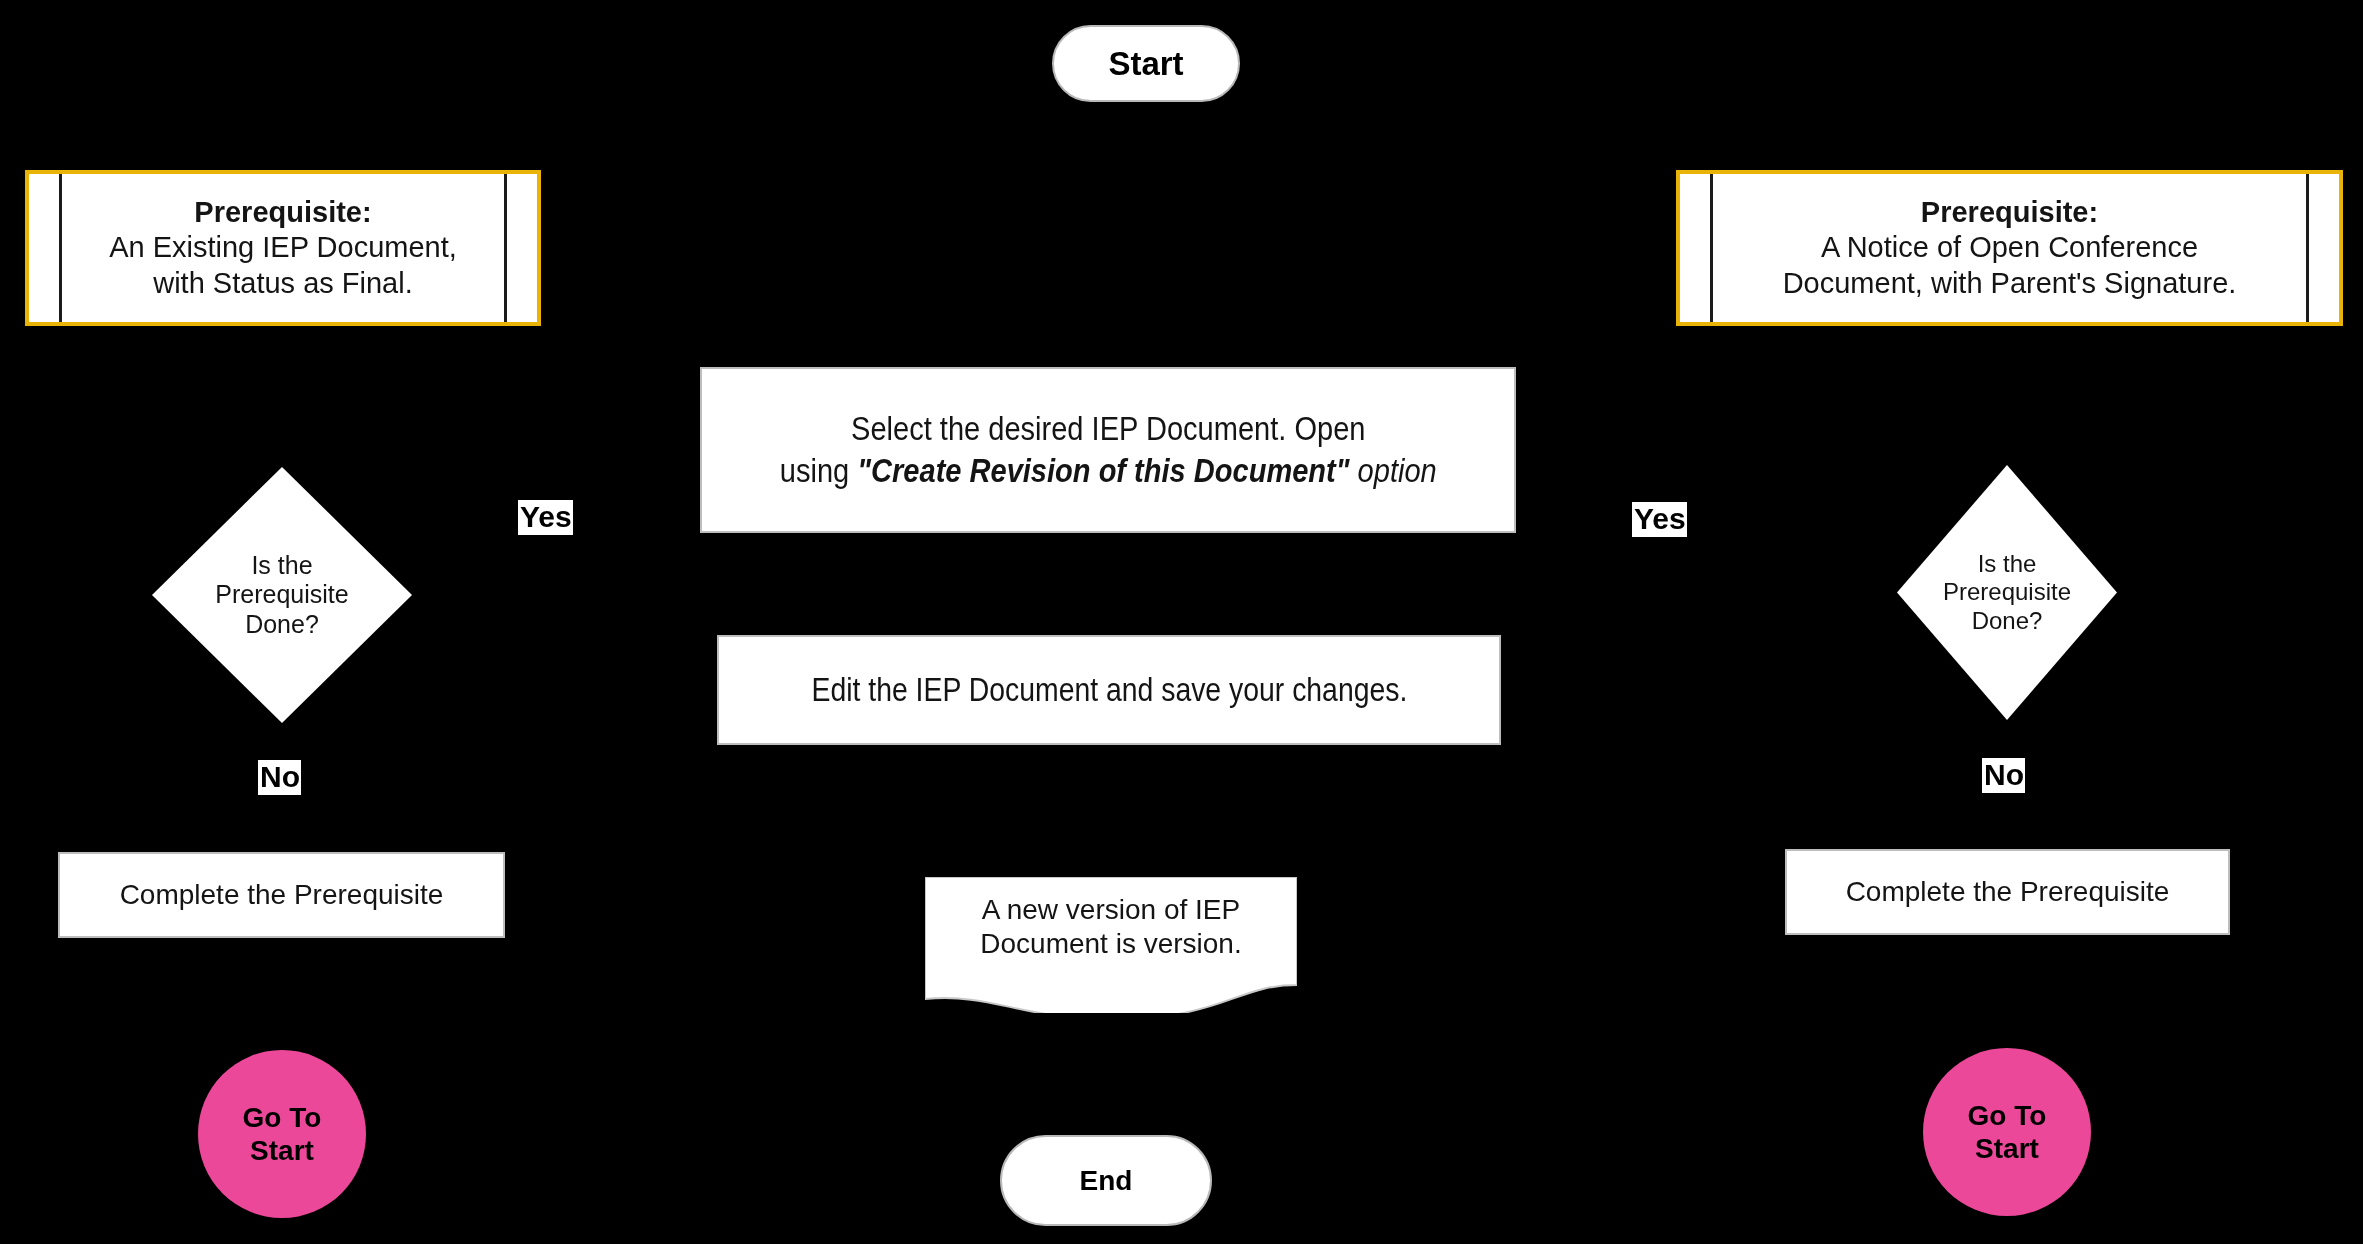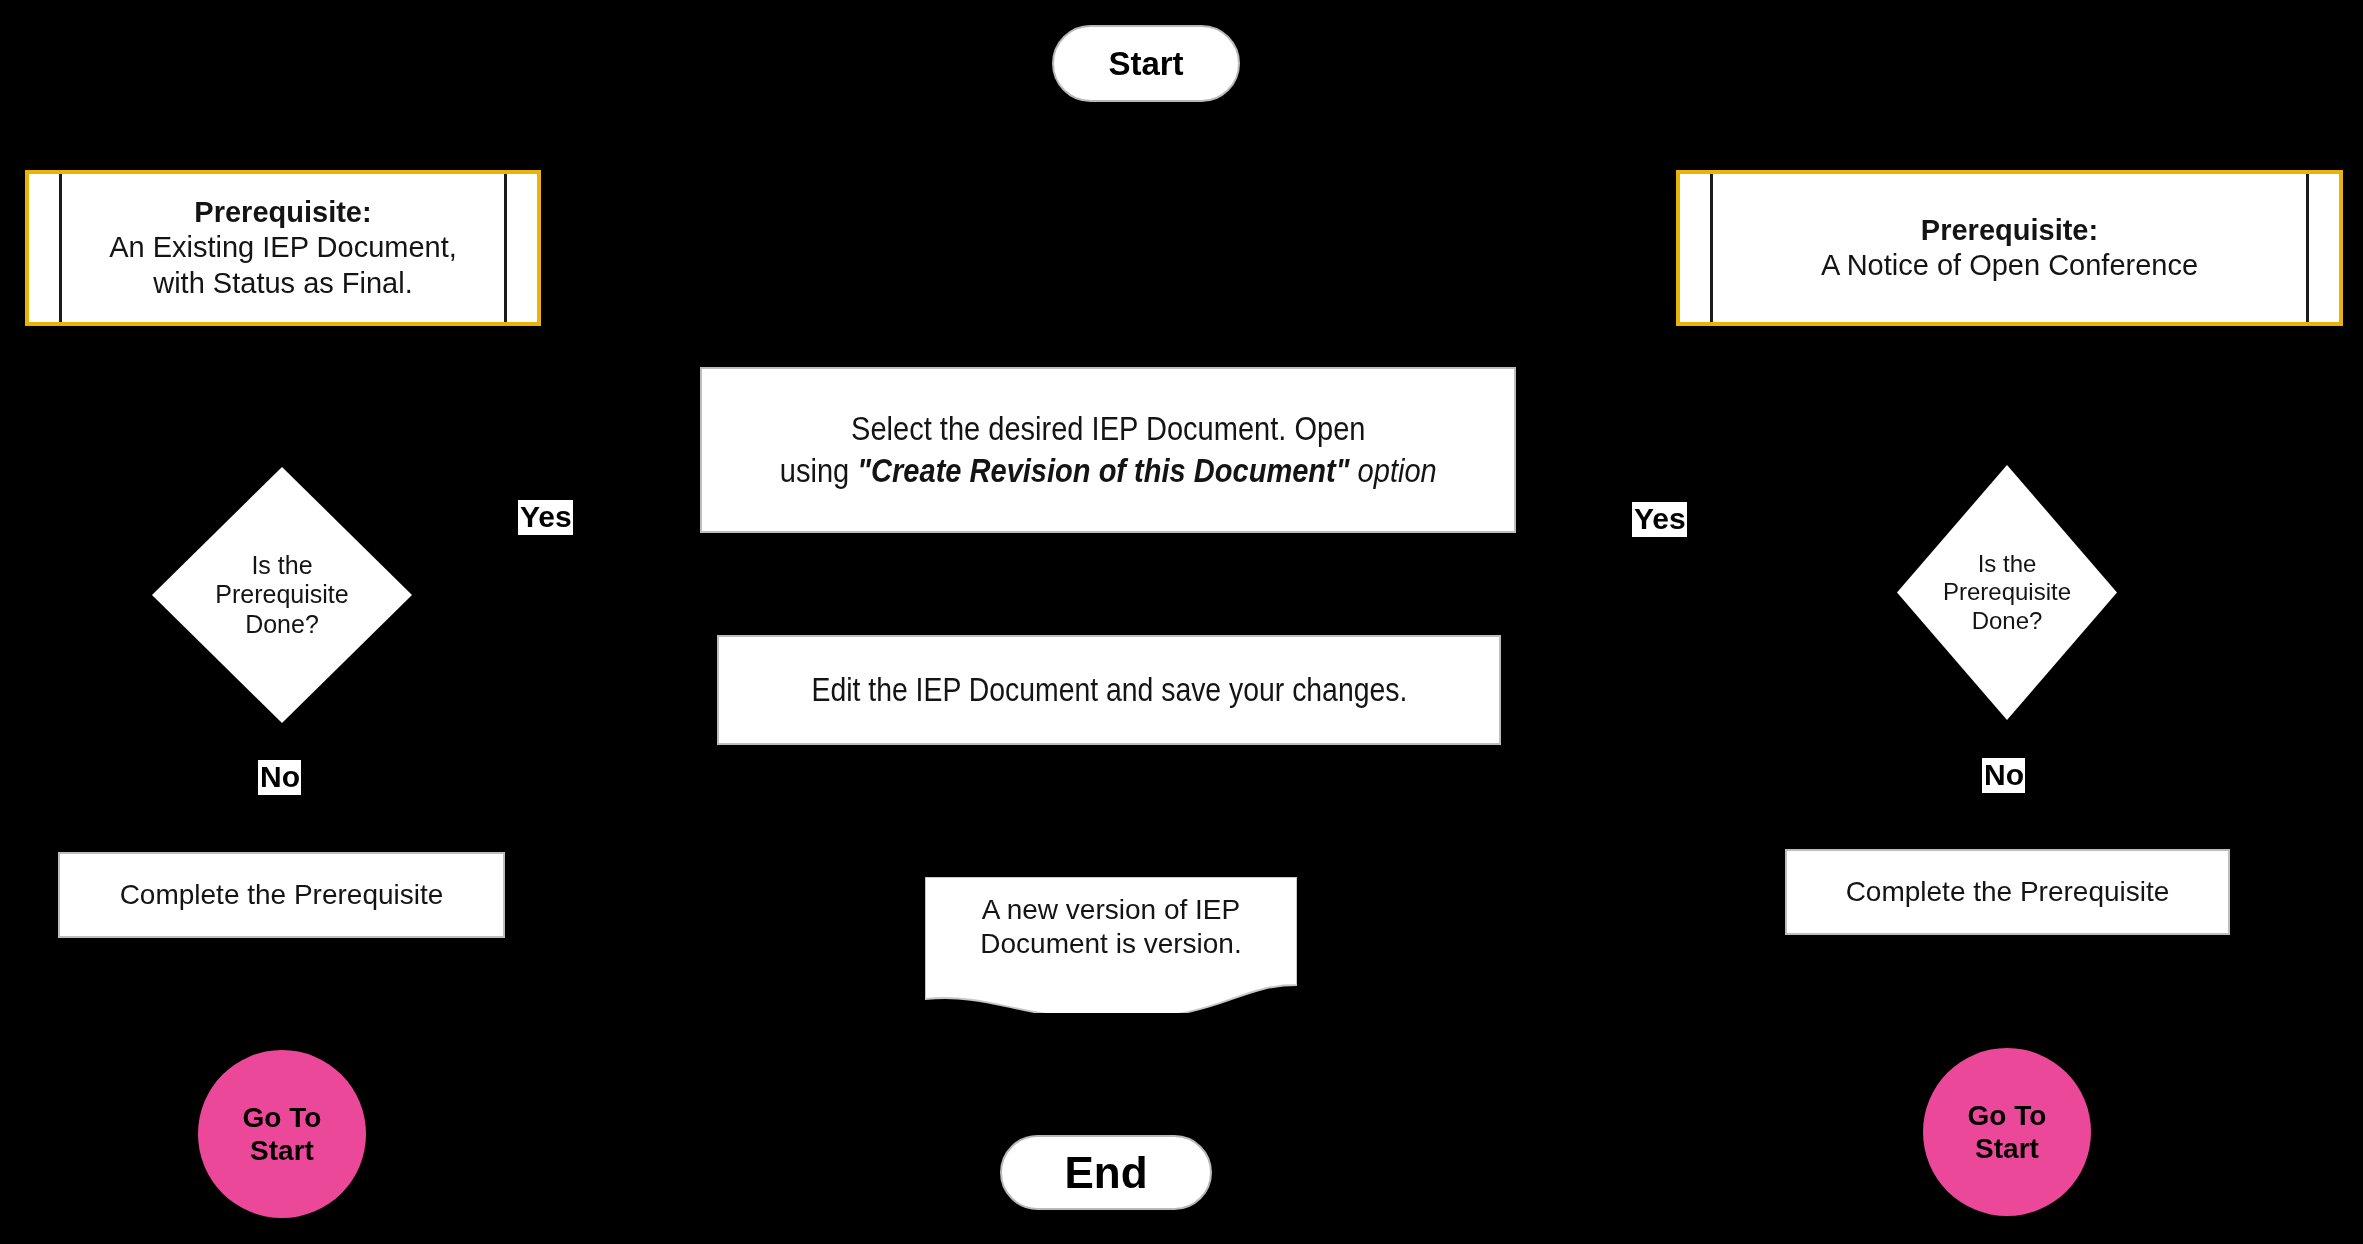--- a/index.html
+++ b/index.html
@@ -181,20 +181,21 @@
       <div style="font-weight:bold;">Prerequisite:</div>
       <div>An Existing IEP Document,</div>
       <div>with Status as Final.</div>
     </div>
   </div>
 
   <div class="node predef" style="left:1676px; top:170px; width:667px; height:156px; font-size:29px;">
     <div class="predef-text">
       <div style="font-weight:bold;">Prerequisite:</div>
       <div>A Notice of Open Conference</div>
+      <div>Document, with Parent's Signature.</div>
     </div>
   </div>
 
   <div class="node process" style="left:700px; top:367px; width:816px; height:166px; font-size:33px;">
     <div class="condensed-wrap">
       <div>Select the desired IEP Document. Open</div>
       <div style="margin-top:4px;">
         <span>using </span><span style="font-weight:bold; font-style:italic;">"Create Revision of this Document"</span><span style="font-style:italic;"> option</span>
       </div>
     </div>
@@ -259,17 +260,17 @@
     </div>
   </div>
 
   <div class="node circle" style="left:1923px; top:1048px; width:168px; height:168px; font-size:28px;">
     <div>
       <div>Go To</div>
       <div>Start</div>
     </div>
   </div>
 
-  <div class="node pill" style="left:1000px; top:1135px; width:212px; height:75px; font-size:44px;">
+  <div class="node pill" style="left:1000px; top:1135px; width:212px; height:91px; font-size:28px;">
     <span>End</span>
   </div>
 
 </div>
 
 </body></html>

